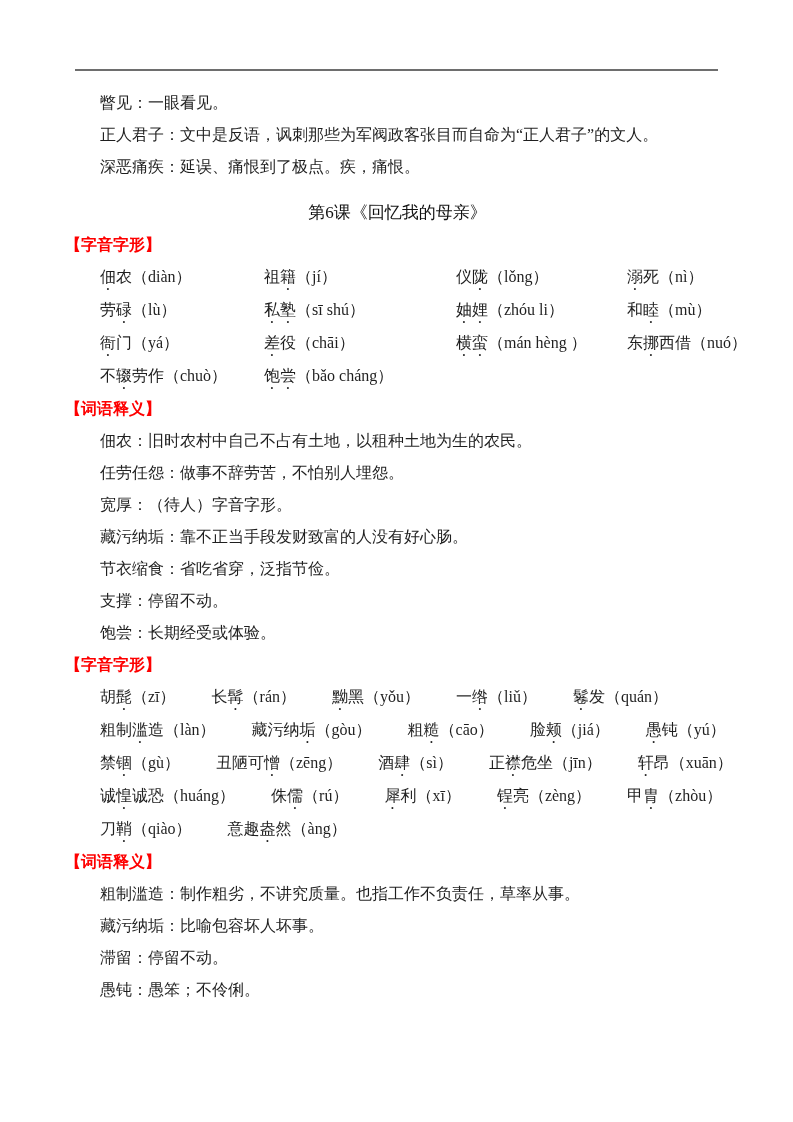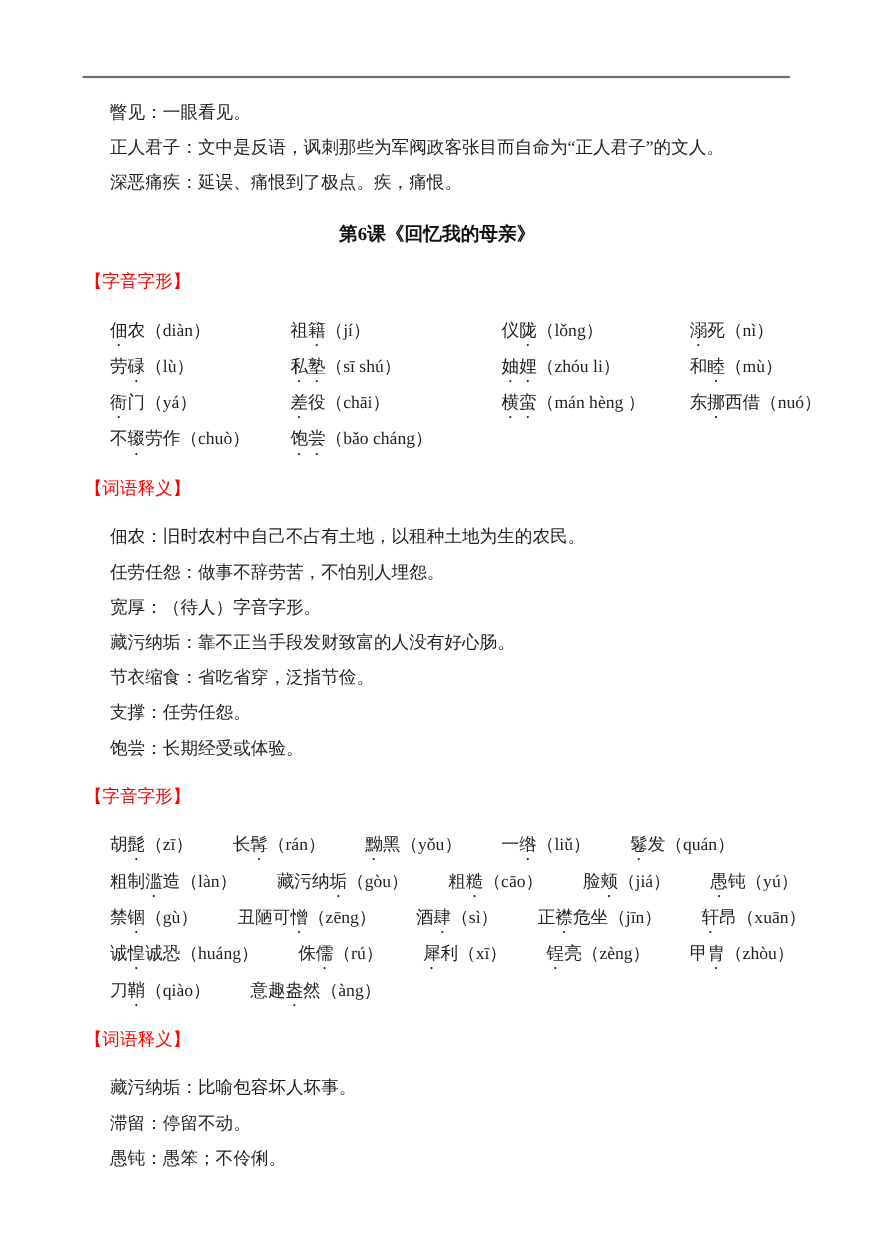--- a/index.html
+++ b/index.html
@@ -29,28 +29,28 @@
   .intro-block { margin-top: 16px; }
   p.def {
     margin: 0;
     line-height: 32px;
     white-space: nowrap;
   }
   h2.lesson-title {
     margin: 14px 0 0 0;
     text-align: center;
     font-size: 17px;
-    font-weight: bold;
+    font-weight: normal;
     line-height: 32px;
     color: #111111;
   }
   h3.red-header {
-    margin: 12px;
+    margin: 0;
     font-size: 16px;
-    font-weight: normal;
+    font-weight: bold;
     line-height: 32px;
     color: var(--section-header, #fe0000);
   }
   .phon-rows { }
   .phon-row { line-height: 32px; gap: 24px; }
   .l6 .phon-row {
     display: grid;
     grid-template-columns: 140px 168px 147px auto;
   }
   .l7 .phon-row {
@@ -108,21 +108,21 @@
           <span class="phon-item"><span class="dot">饱</span><span class="dot">尝</span>（bǎo cháng）</span>
         </div>
       </div>
     <h3 class="red-header">【词语释义】</h3>
     <div class="def-list indent">
         <p class="def">佃农：旧时农村中自己不占有土地，以租种土地为生的农民。</p>
         <p class="def">任劳任怨：做事不辞劳苦，不怕别人埋怨。</p>
         <p class="def">宽厚：（待人）字音字形。</p>
         <p class="def">藏污纳垢：靠不正当手段发财致富的人没有好心肠。</p>
         <p class="def">节衣缩食：省吃省穿，泛指节俭。</p>
-        <p class="def">支撑：任劳任怨。</p>
+        <p class="def">支撑：停留不动。</p>
         <p class="def">饱尝：长期经受或体验。</p>
       </div>
   </section>
 
   <section>
     <h3 class="red-header">【字音字形】</h3>
     <div class="phon-rows l7 indent">
         <div class="phon-row">
           <span class="phon-item">胡<span class="dot">髭</span>（zī）</span>
           <span class="phon-item">长<span class="dot">髯</span>（rán）</span>
@@ -151,19 +151,20 @@
           <span class="phon-item"><span class="dot">锃</span>亮（zèng）</span>
           <span class="phon-item">甲<span class="dot">胄</span>（zhòu）</span>
         </div>
         <div class="phon-row">
           <span class="phon-item">刀<span class="dot">鞘</span>（qiào）</span>
           <span class="phon-item">意趣<span class="dot">盎</span>然（àng）</span>
         </div>
       </div>
     <h3 class="red-header">【词语释义】</h3>
     <div class="def-list indent">
+        <p class="def">粗制滥造：制作粗劣，不讲究质量。也指工作不负责任，草率从事。</p>
         <p class="def">藏污纳垢：比喻包容坏人坏事。</p>
         <p class="def">滞留：停留不动。</p>
         <p class="def">愚钝：愚笨；不伶俐。</p>
       </div>
   </section>
 
 </div>
 
 </body></html>

